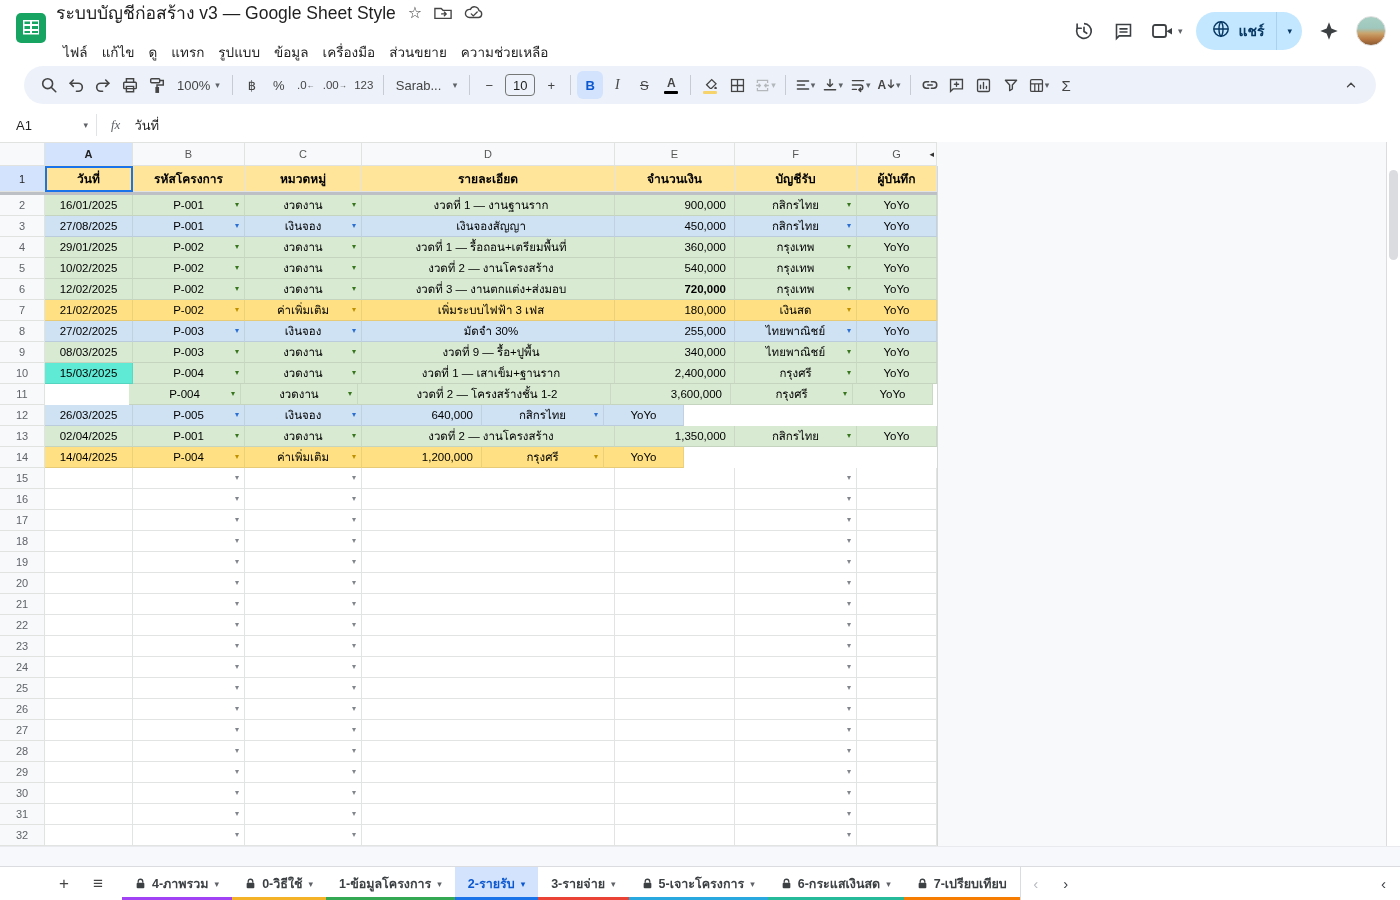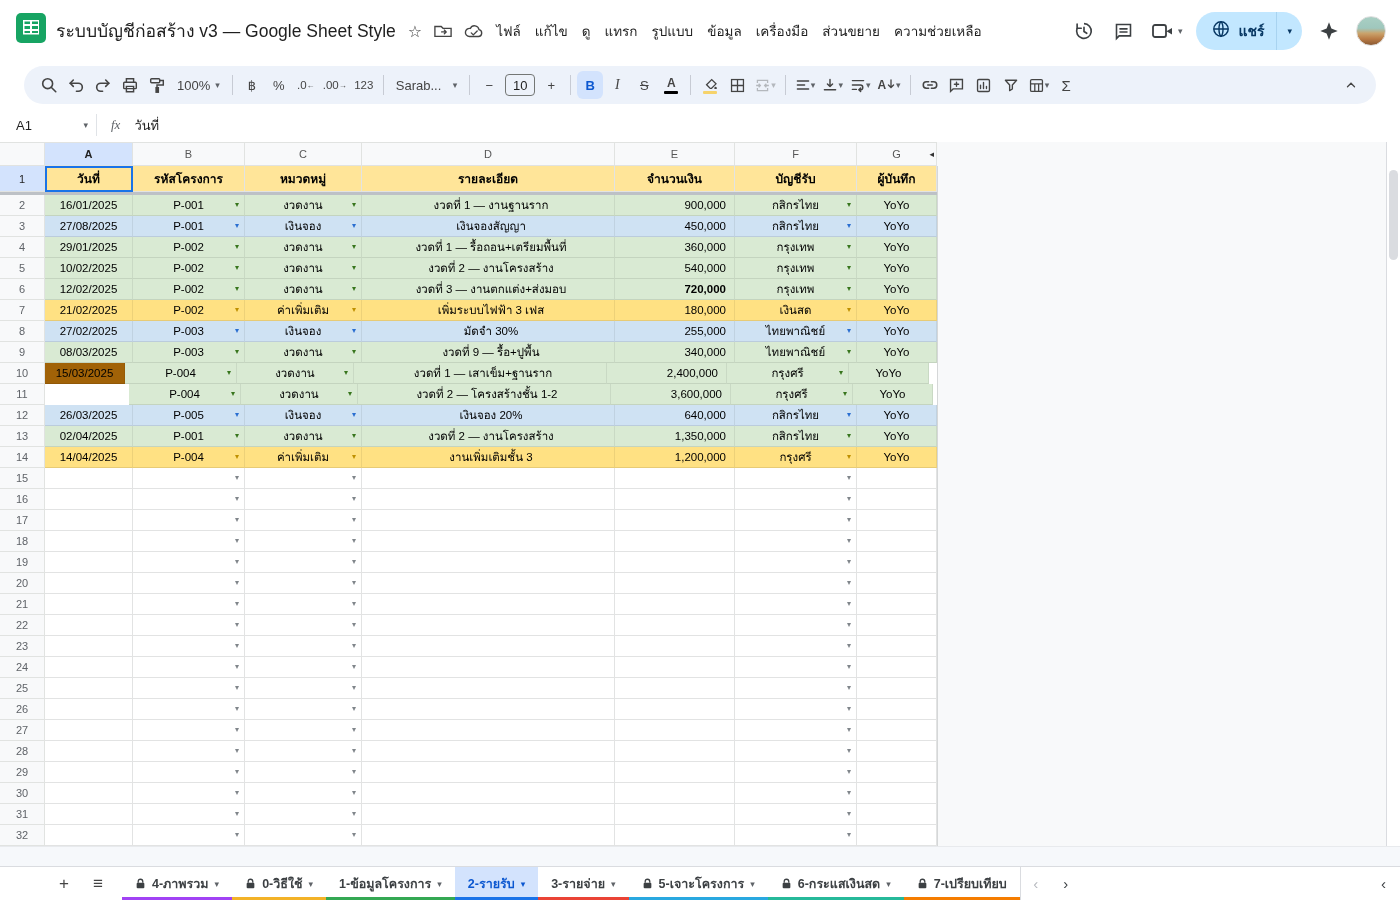--- a/index.html
+++ b/index.html
@@ -16,21 +16,21 @@
       linear-gradient(#fff,#fff) 7px 0/2px 16px no-repeat,
       linear-gradient(#fff,#fff) 0 0/16px 16px no-repeat padding-box border-box;
     background: linear-gradient(#fff,#fff); -webkit-mask:
       linear-gradient(#000,#000) 0 4px/16px 2px no-repeat,
       linear-gradient(#000,#000) 0 9px/16px 2px no-repeat,
       linear-gradient(#000,#000) 7px 0/2px 14px no-repeat,
       linear-gradient(#000,#000) 0 0/16px 1.5px no-repeat,
       linear-gradient(#000,#000) 0 13px/16px 1.5px no-repeat,
       linear-gradient(#000,#000) 0 0/1.5px 14px no-repeat,
       linear-gradient(#000,#000) 14.5px 0/1.5px 14px no-repeat; }
-  .title-block { display:flex; gap:5px; }
+  .title-block { display:flex; flex-direction:column; gap:11px; }
   .title-row { display:flex; align-items:center; gap:12px; }
   .doc-title { font-size:17.5px; color:#1f1f1f; }
   .title-ic { color:#444; display:flex; align-items:center; }
   .star-g { font-size:16px; color:#444; }
   .menu-row { display:flex; gap:0; margin-top:2px; }
   .menu-item { font-size:13.5px; padding:1px 7px; border-radius:8px; color:#1f1f1f; cursor:default; }
   .tb-right { margin-left:auto; display:flex; align-items:center; gap:14px; }
   .cir-ic { width:26px; height:26px; display:flex; align-items:center; justify-content:center; color:#3c4043; }
   .video-wrap { display:flex; align-items:center; gap:3px; color:#3c4043; }
   .caret { font-size:9px; color:#5f6368; }
@@ -589,21 +589,21 @@
         <div class="cell " style="width: 122px; background: rgb(217, 234, 211);">
           <span>ไทยพาณิชย์</span>
           <div class="dd" style="color: rgb(56, 118, 29);">▾</div>
         </div>
         <div class="cell " style="width: 80px; background: rgb(217, 234, 211);">
           <span>YoYo</span>
         </div>
       </div>
       <div class="r tinted">
         <div class="rn">10</div>
-        <div class="cell " style="width: 80px; background: #a16207;">
+        <div class="cell " style="width: 88px; background: #5eead4;">
           <span>15/03/2025</span>
         </div>
         <div class="cell " style="width: 112px; background: rgb(217, 234, 211);">
           <span>P-004</span>
           <div class="dd" style="color: rgb(56, 118, 29);">▾</div>
         </div>
         <div class="cell " style="width: 117px; background: rgb(217, 234, 211);">
           <span>งวดงาน</span>
           <div class="dd" style="color: rgb(56, 118, 29);">▾</div>
         </div>
@@ -654,23 +654,20 @@
           <span>26/03/2025</span>
         </div>
         <div class="cell " style="width: 112px; background: rgb(207, 226, 243); justify-content: center;">
           <span>P-005</span>
           <div class="dd" style="color: rgb(42, 111, 209);">▾</div>
         </div>
         <div class="cell " style="width: 117px; background: rgb(207, 226, 243);">
           <span>เงินจอง</span>
           <div class="dd" style="color: rgb(42, 111, 209);">▾</div>
         </div>
-        <div class="cell al-l" style="width: 253px; background: rgb(207, 226, 243);">
-          <span>เงินจอง 20%</span>
-        </div>
         <div class="cell al-r" style="width: 120px; background: rgb(207, 226, 243);">
           <span>640,000</span>
         </div>
         <div class="cell " style="width: 122px; background: rgb(207, 226, 243);">
           <span>กสิกรไทย</span>
           <div class="dd" style="color: rgb(42, 111, 209);">▾</div>
         </div>
         <div class="cell " style="width: 80px; background: rgb(207, 226, 243);">
           <span>YoYo</span>
         </div>
@@ -707,23 +704,20 @@
         <div class="cell " style="width: 88px; background: rgb(255, 225, 131);">
           <span>14/04/2025</span>
         </div>
         <div class="cell " style="width: 112px; background: rgb(255, 225, 131);">
           <span>P-004</span>
           <div class="dd" style="color: rgb(191, 144, 0);">▾</div>
         </div>
         <div class="cell " style="width: 117px; background: rgb(255, 225, 131);">
           <span>ค่าเพิ่มเติม</span>
           <div class="dd" style="color: rgb(191, 144, 0);">▾</div>
-        </div>
-        <div class="cell al-l" style="width: 253px; background: rgb(255, 225, 131);">
-          <span>งานเพิ่มเติมชั้น 3</span>
         </div>
         <div class="cell al-r" style="width: 120px; background: rgb(255, 225, 131);">
           <span>1,200,000</span>
         </div>
         <div class="cell " style="width: 122px; background: rgb(255, 225, 131);">
           <span>กรุงศรี</span>
           <div class="dd" style="color: rgb(191, 144, 0);">▾</div>
         </div>
         <div class="cell " style="width: 80px; background: rgb(255, 225, 131);">
           <span>YoYo</span>

